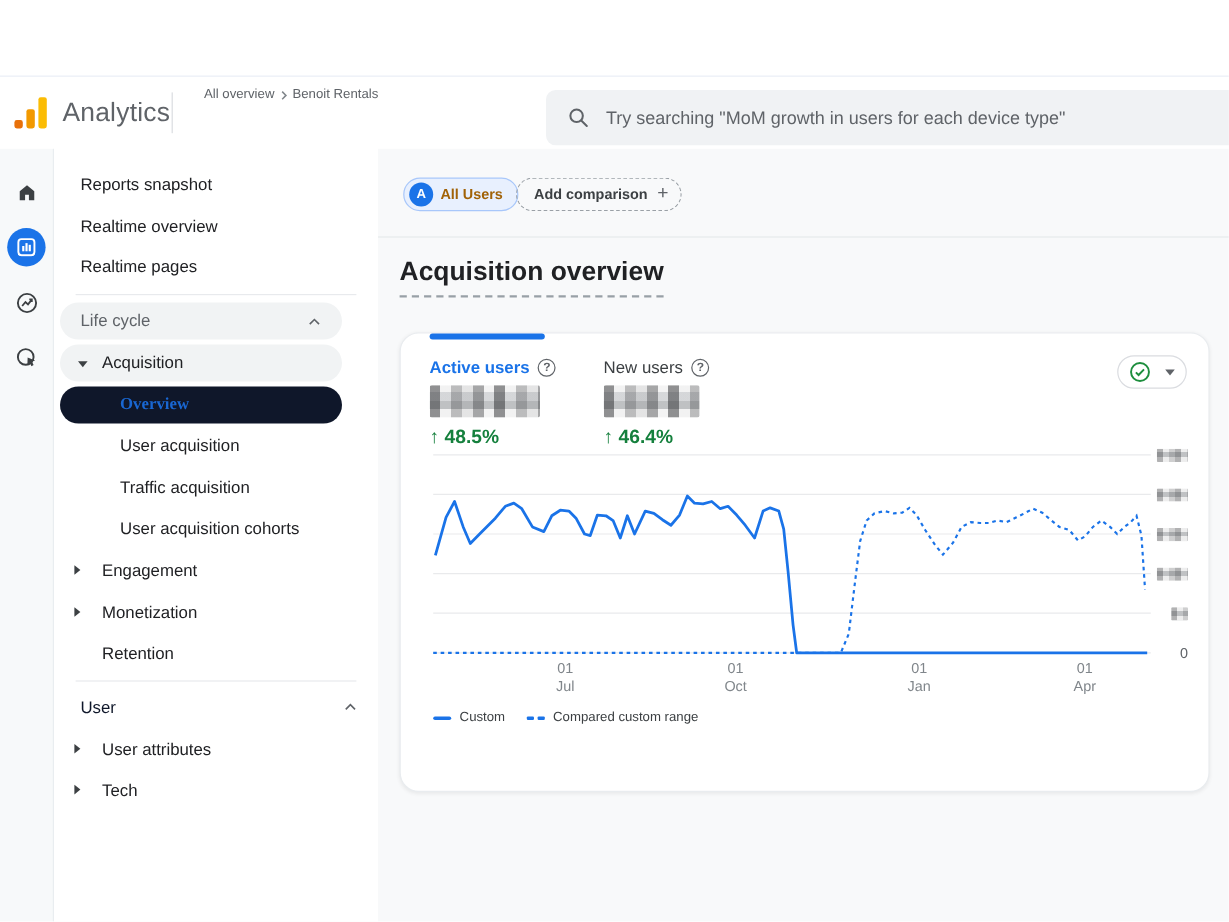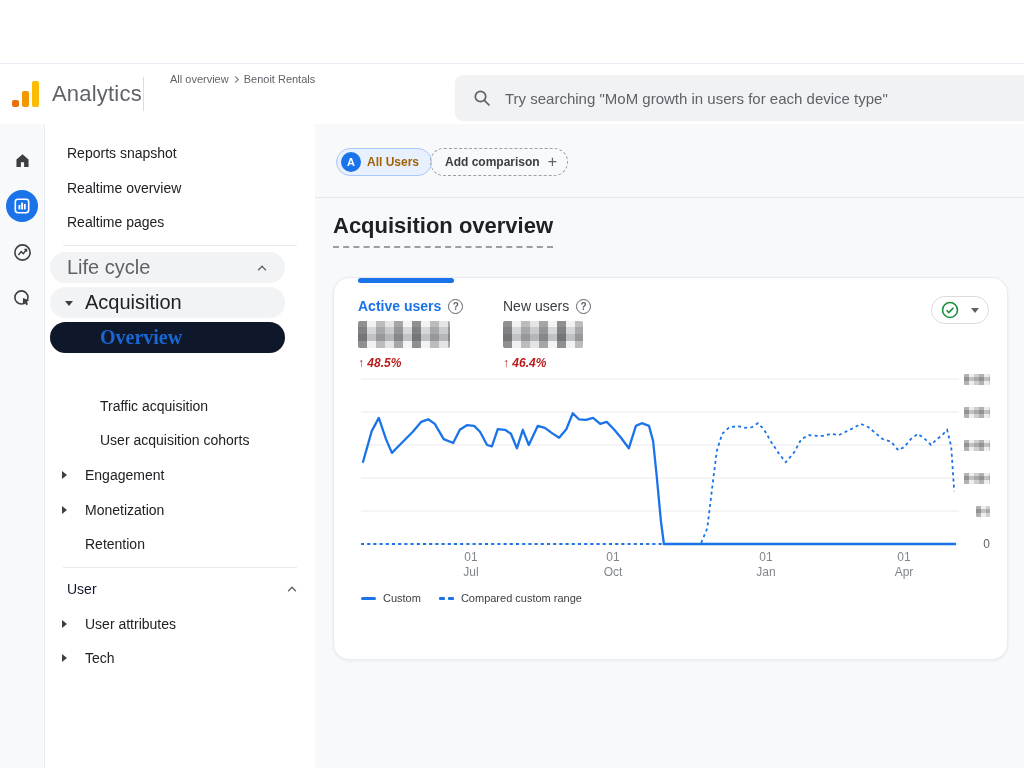--- a/index.html
+++ b/index.html
@@ -28,21 +28,21 @@
   
   .rail { position:absolute; left:0; top:124px; width:45px; height:644px; background:#f7f9fa; border-right:1px solid #e9edf0; }
   .rail-btn { position:absolute; left:0; width:45px; height:34px; display:flex; align-items:center; justify-content:center; cursor:pointer; }
   .rail-active-circle { position:absolute; left:6px; top:66px; width:32px; height:32px; border-radius:50%; background:#1a73e8; display:flex; align-items:center; justify-content:center; cursor:pointer; }
 
   
   .sidebar { position:absolute; left:45px; top:124px; width:270px; height:644px; background:#fff; }
   .s-row { position:absolute; left:0; width:270px; height:34px; line-height:34px; font-size:14px; color:#202124; cursor:pointer; }
   .s-top { padding-left:22px; }
   .s-divider { position:absolute; left:18px; width:234px; height:1px; background:#e8eaed; }
-  .s-pill { position:absolute; left:5px; width:235px; height:31px; line-height:31px; border-radius:18px; font-size:20px; cursor:pointer; }
+  .s-pill { position:absolute; left:5px; width:235px; height:31px; line-height:31px; border-radius:18px; font-size:14px; cursor:pointer; }
   .s-pill.gray { background:#f1f3f4; }
   .s-pill.blue { background:#0f172a;font-family:Liberation Serif, serif; }
   .s-sect-label { padding-left:17px; color:#5f6368; }
   .s-parent-label { padding-left:35px; color:#202124; }
   .s-sub-label { padding-left:50px; color:#202124; }
   .s-active-label { padding-left:50px; color:#1967d2; font-weight:bold; }
   .s-row .s-parent-label { padding-left:40px; }
   .s-row .s-sub-label { padding-left:55px; }
   .s-sect-row { color:#0f172a; padding-left:22px; }
   .chev-up { position:absolute; right:17px; top:50%; margin-top:-5px; }
@@ -70,21 +70,21 @@
   .metric-head { display:flex; align-items:flex-end; gap:7px; font-size:14px; cursor:pointer; }
   .metric.m1 .metric-label { color:#1a73e8; font-weight:bold; }
   .metric.m2 .metric-label { color:#3c4043; }
   .help-ic { width:15px; height:15px; border:1.5px solid #5f6368; border-radius:50%; font-size:10px; color:#5f6368; display:flex; align-items:center; justify-content:center; font-weight:bold; }
   .mosaic { margin-top:7px; width:92px; height:27px; border-radius:2px;
     background:
       repeating-linear-gradient(90deg, rgba(32,33,36,.50) 0 9px, rgba(32,33,36,.06) 9px 18px, rgba(32,33,36,.30) 18px 27px, rgba(32,33,36,.12) 27px 36px, rgba(32,33,36,.40) 36px 45px, rgba(32,33,36,.05) 45px 54px),
       repeating-linear-gradient(0deg, rgba(255,255,255,.60) 0 7px, rgba(120,125,130,.40) 7px 14px, rgba(200,203,207,.55) 14px 21px);
   }
   .metric.m2 .mosaic { width:80px; }
-  .metric-delta { margin-top:8px; font-size:12px; font-weight:bold; color:#b91c1c;font-style:italic; }
+  .metric-delta { margin-top:8px; font-size:16px; font-weight:bold; color:#15803d; }
   .check-pill { position:absolute; right:18px; top:18px; width:58px; height:28px; border:1px solid #dadce0; border-radius:15px; background:#fff; display:flex; align-items:center; justify-content:space-between; padding:0 9px; cursor:pointer; }
   .check-pill .caret-sm { width:0; height:0; border-left:4px solid transparent; border-right:4px solid transparent; border-top:5px solid #5f6368; }
 
   .chart-svg { position:absolute; left:0; top:96px; width:675px; height:208px; }
   .y-blur { position:absolute; left:630px; width:26px; height:11px; border-radius:1px;
     background:
       repeating-linear-gradient(90deg, rgba(32,33,36,.35) 0 5px, rgba(32,33,36,.08) 5px 10px, rgba(32,33,36,.22) 10px 15px),
       repeating-linear-gradient(0deg, rgba(255,255,255,.55) 0 4px, rgba(130,135,140,.40) 4px 8px);
   }
   .y-zero { position:absolute; left:630px; top:259px; width:26px; text-align:right; font-size:12px; color:#5f6368; }
@@ -177,20 +177,23 @@
 
     <div class="s-pill gray" style="top:163px">
       <span class="tri-down"></span>
       <span class="s-parent-label">Acquisition</span>
     </div>
 
     <div class="s-pill blue" style="top:198px">
       <span class="s-active-label">Overview</span>
     </div>
 
+    <div class="s-row" style="top:230px">
+      <span class="s-sub-label">User acquisition</span>
+    </div>
     <div class="s-row" style="top:265px">
       <span class="s-sub-label">Traffic acquisition</span>
     </div>
     <div class="s-row" style="top:299px">
       <span class="s-sub-label">User acquisition cohorts</span>
     </div>
 
     <div class="s-row" style="top:334px">
       <span class="tri-right"></span>
       <span class="s-parent-label">Engagement</span>

